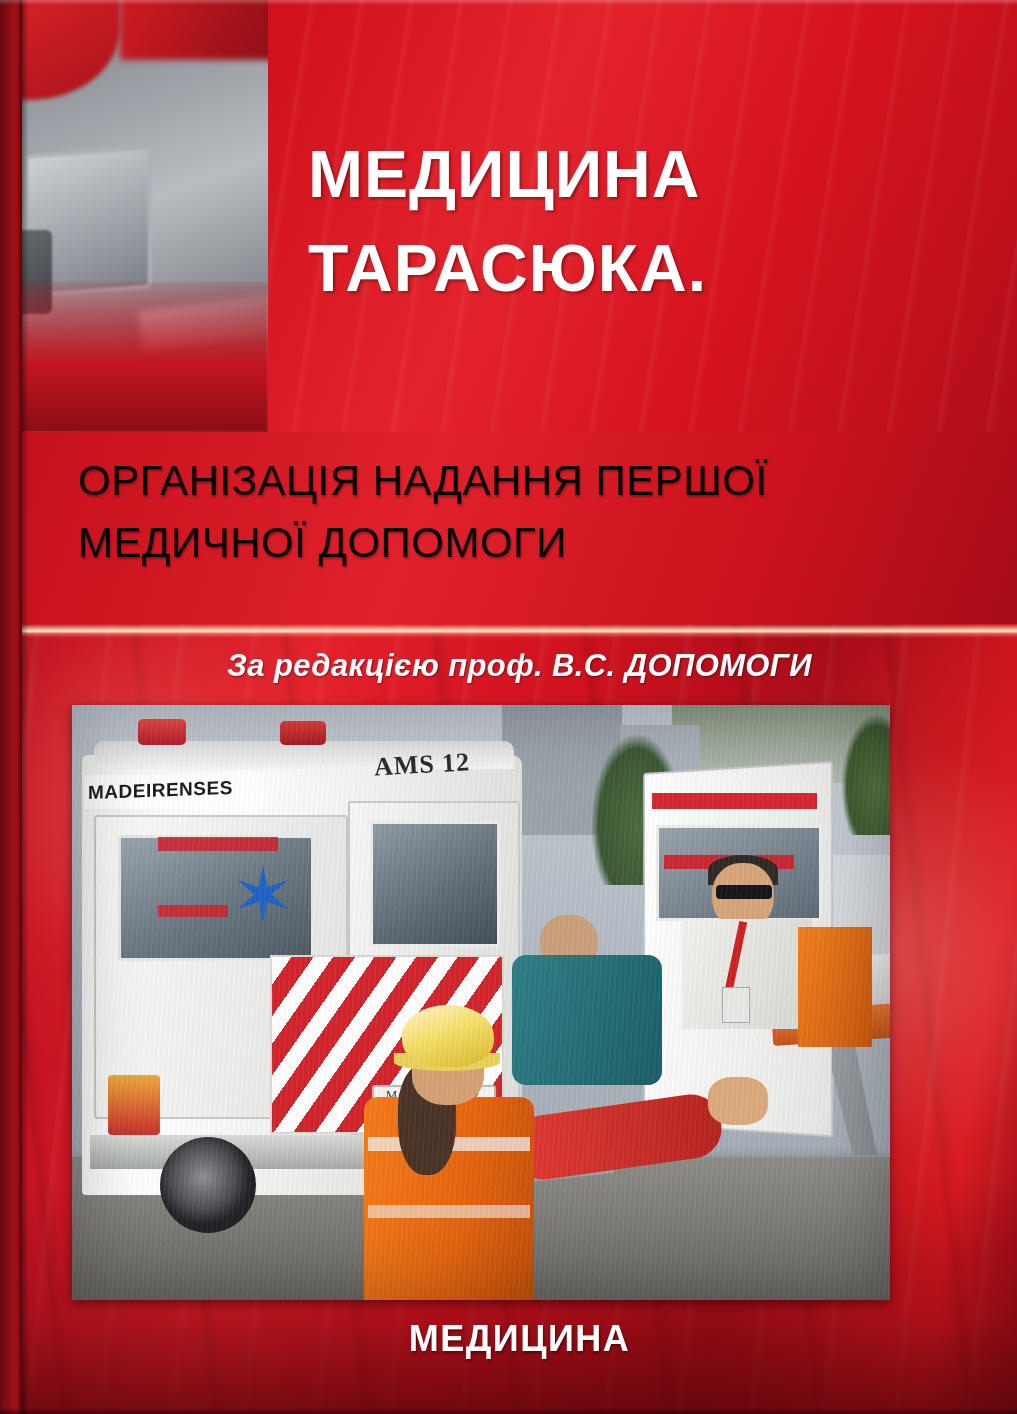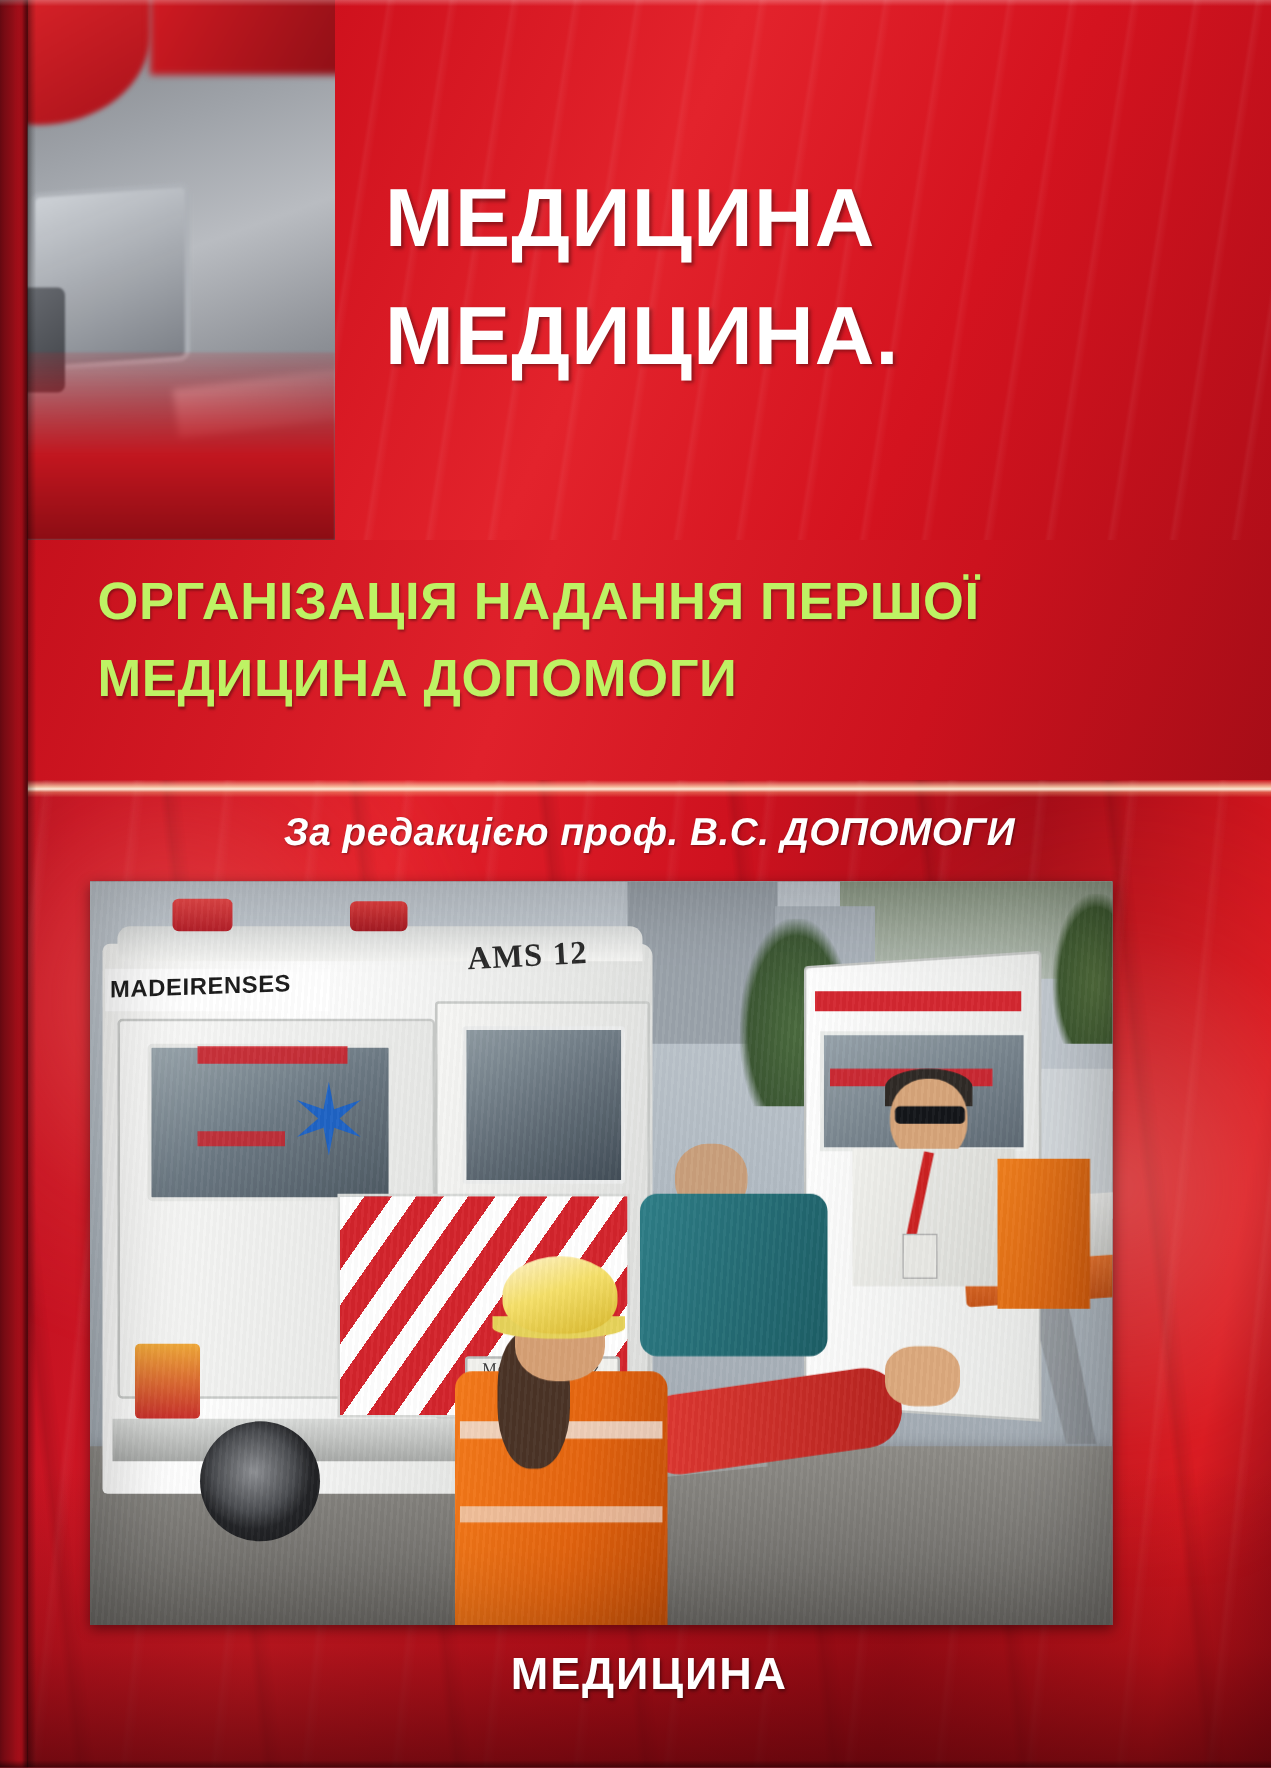--- a/index.html
+++ b/index.html
@@ -190,22 +190,22 @@
   }
   .subtitle-zone-bg {
     position: absolute; inset: 0;
     background: linear-gradient(110deg, #c5101c 0%, #e0212b 40%, #cc121e 72%, #a60d17 100%);
   }
   .subtitle {
     position: absolute;
     left: 56px;
     top: 18px;
     right: 60px;
-    color: #bef264;
-    font-weight: bold;
+    color: #000000;
+    font-weight: normal;
     font-size: 42px;
     line-height: 1.48;
     letter-spacing: 0.5px;
     text-shadow: 1px 2px 2px rgba(0,0,0,0.32);
   }
   .subtitle .line { display: block; }
 
   
   .divider-band {
     position: absolute;
@@ -461,29 +461,29 @@
     <div class="ph tp-stripe"></div>
     <div class="ph tp-bottomred"></div>
     <div class="ph tp-dark-l"></div>
   </div>
 
   <div class="title-zone">
     <div class="title-zone-bg"></div>
     <div class="title-scratch"></div>
     <div class="main-title">
       <span class="line">МЕДИЦИНА</span>
-      <span class="line">МЕДИЦИНА.</span>
+      <span class="line">ТАРАСЮКА.</span>
     </div>
   </div>
 
   <div class="subtitle-zone">
     <div class="subtitle-zone-bg"></div>
     <div class="subtitle">
       <span class="line">ОРГАНІЗАЦІЯ НАДАННЯ ПЕРШОЇ</span>
-      <span class="line">МЕДИЦИНА ДОПОМОГИ</span>
+      <span class="line">МЕДИЧНОЇ ДОПОМОГИ</span>
     </div>
   </div>
 
   <div class="divider-band"></div>
 
   <div class="editor-line">За редакцією проф. В.С. ДОПОМОГИ</div>
 
   <div class="photo-frame">
     <div class="ph ph-sky"></div>
     <div class="ph ph-hill"></div>

